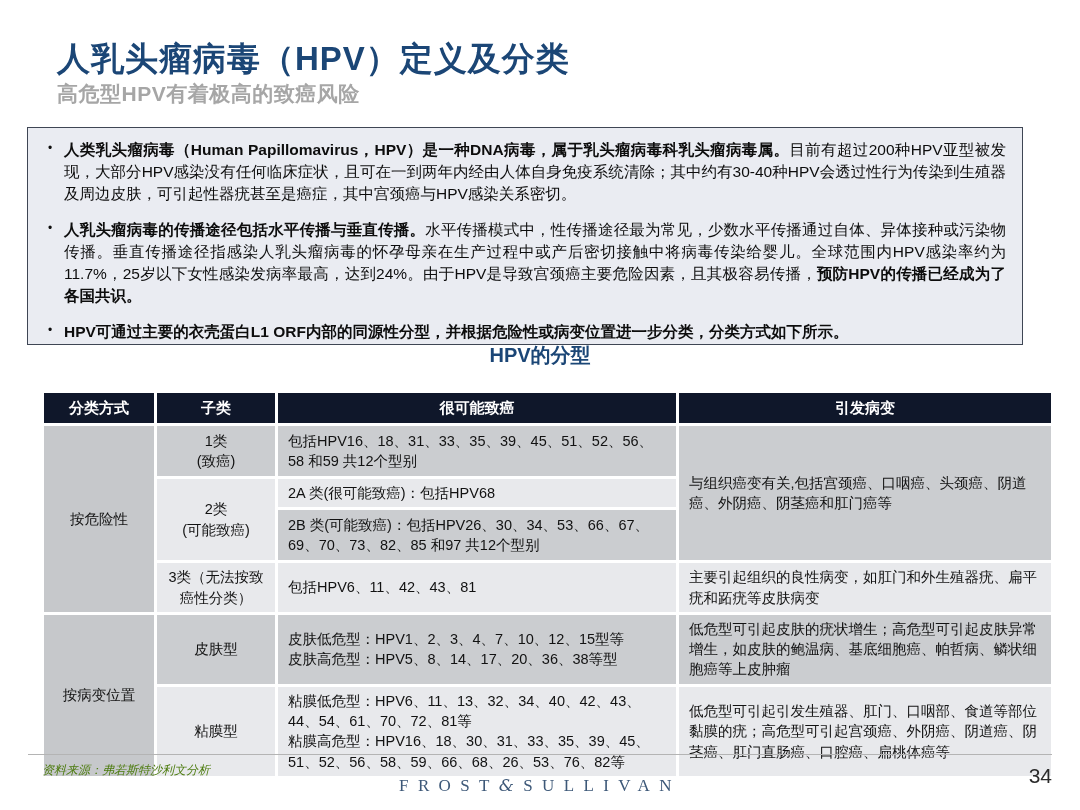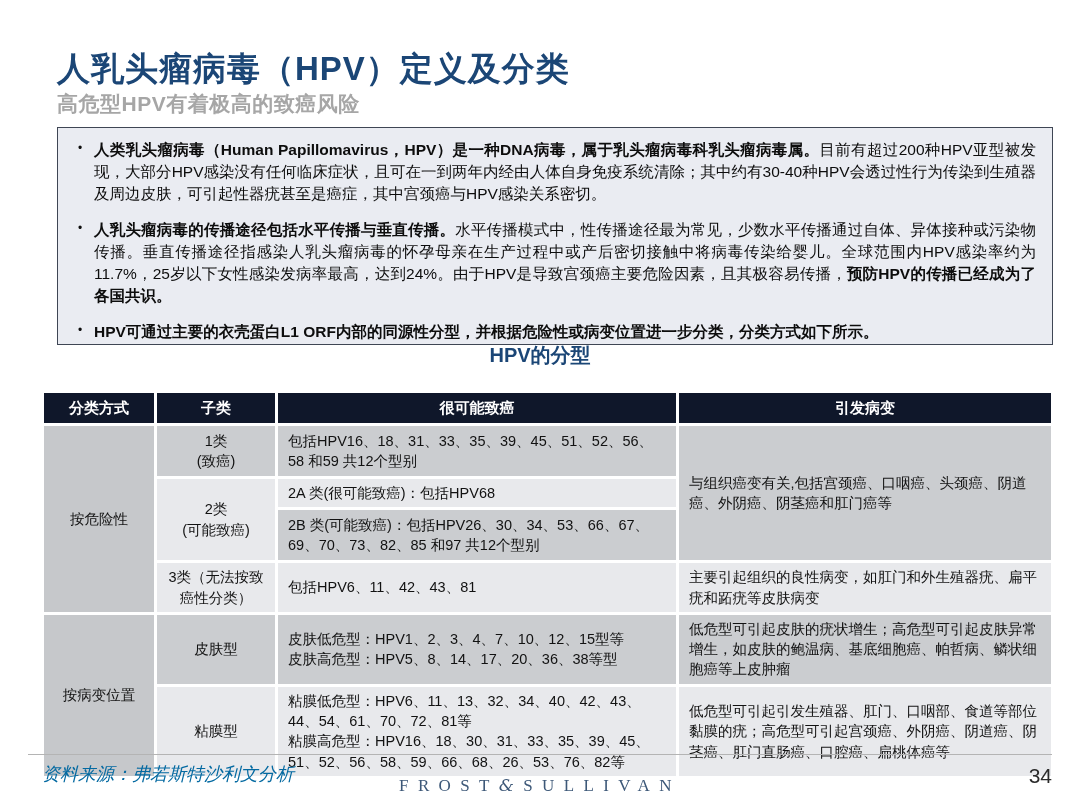--- a/index.html
+++ b/index.html
@@ -6,32 +6,32 @@
   .slide{
     position:relative;
     width:1080px;height:810px;
     background:#ffffff;
     font-family:"Liberation Sans","DejaVu Sans",sans-serif;
     color:#111;
     overflow:hidden;
     margin:0 auto;
   }
   
-  .hdr{position:absolute;left:57px;top:48px;width:980px;}
+  .hdr{position:absolute;left:57px;top:38px;width:980px;}
   .hdr h1{
     margin:0;font-size:33px;line-height:1.25;font-weight:bold;
     color:#1b4676;letter-spacing:1px;
   }
   .hdr h2{
     margin:2px 0 0 0;font-size:21px;line-height:1.2;font-weight:bold;
     color:#a6a6a6;letter-spacing:.5px;
   }
   
   .intro{
-    position:absolute;left:57px;top:127px;width:996px;height:218px;
+    position:absolute;left:27px;top:127px;width:996px;height:218px;
     box-sizing:border-box;
     background:#eaecf2;
     border:1px solid #3f4654;
     padding:11px 16px 4px 14px;
   }
   .intro ul{margin:0;padding:0;list-style:none;}
   .intro li{
     position:relative;
     padding-left:22px;
     margin-bottom:14px;
@@ -70,21 +70,21 @@
   td.pre{white-space:pre-line;}
   tr.h1{height:50px;} tr.h2a{height:28px;} tr.h2b{height:50px;}
   tr.h3{height:40px;} tr.hskin{height:58px;} tr.hmuc{height:72px;}
   
   .foot-rule{
     position:absolute;left:28px;top:754px;width:1024px;height:1px;
     background:#b4b4b4;
   }
   .src{
     position:absolute;left:42px;top:762px;
-    font-size:18px;font-style:italic;color:#0369a1;
+    font-size:12px;font-style:italic;color:#4d7c0f;
     font-family:Liberation Mono, monospace;
   }
   .logo{
     position:absolute;left:0;top:775px;width:1080px;text-align:center;
     font-family:"Liberation Serif","DejaVu Serif",serif;
     font-size:17px;color:#3d5878;letter-spacing:.55em;
     white-space:nowrap;
   }
   .logo .amp{font-style:italic;letter-spacing:.55em;font-family:"DejaVu Serif",serif;}
   .pageno{

